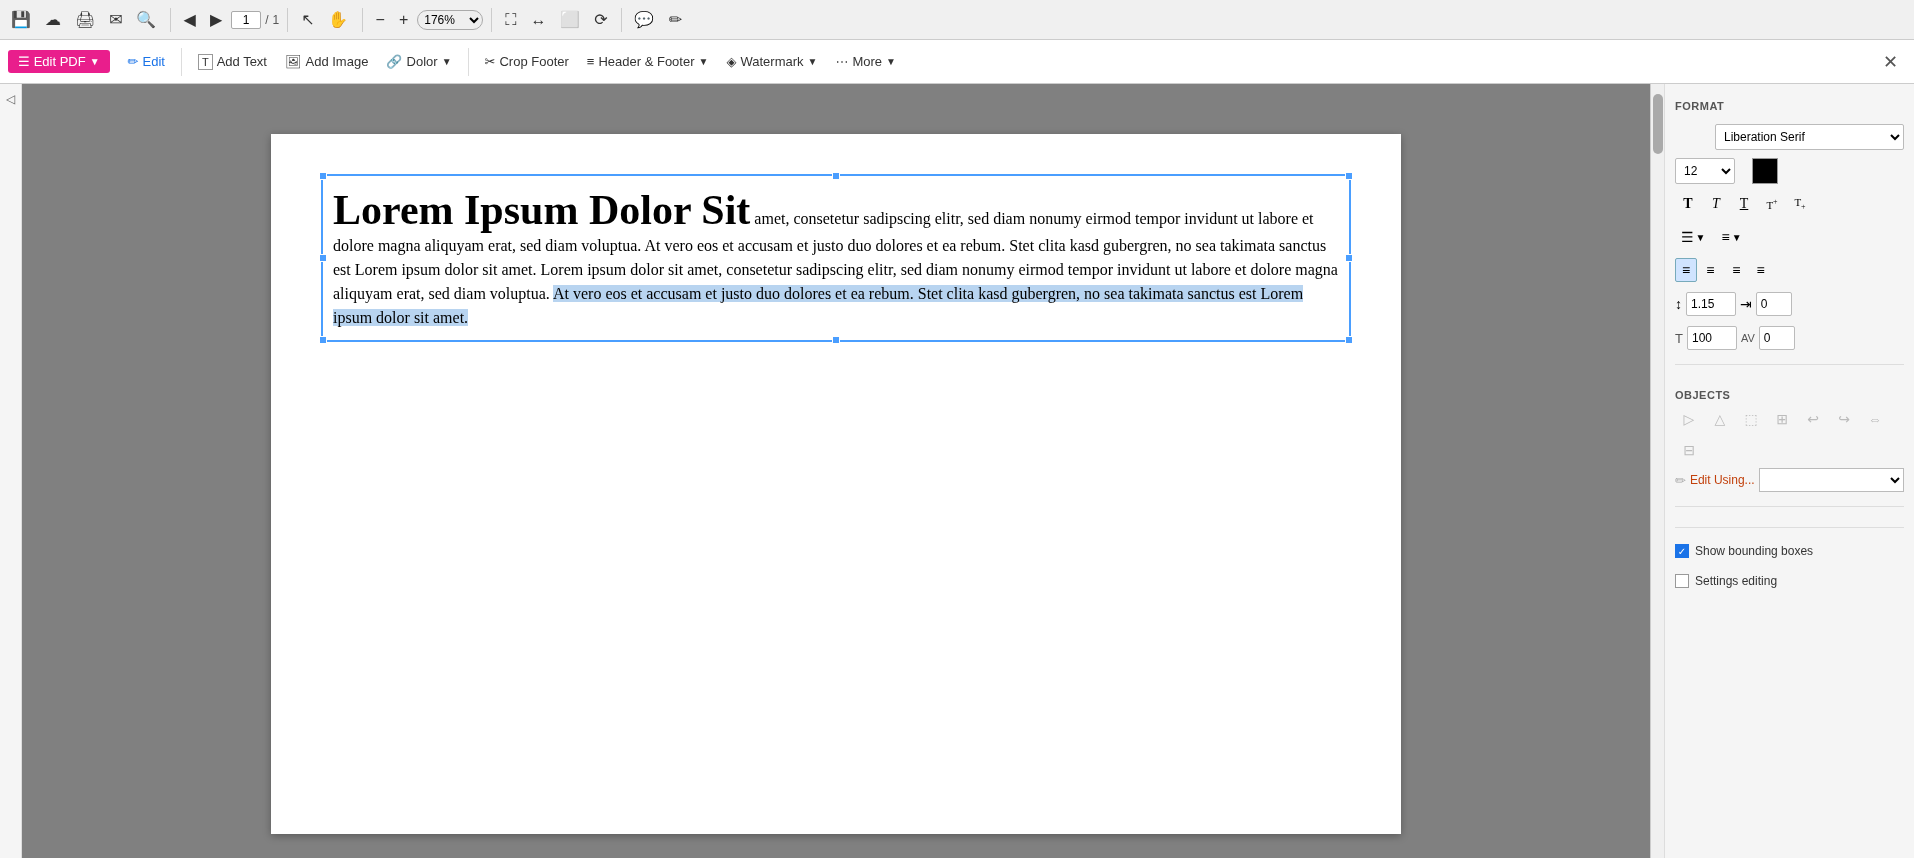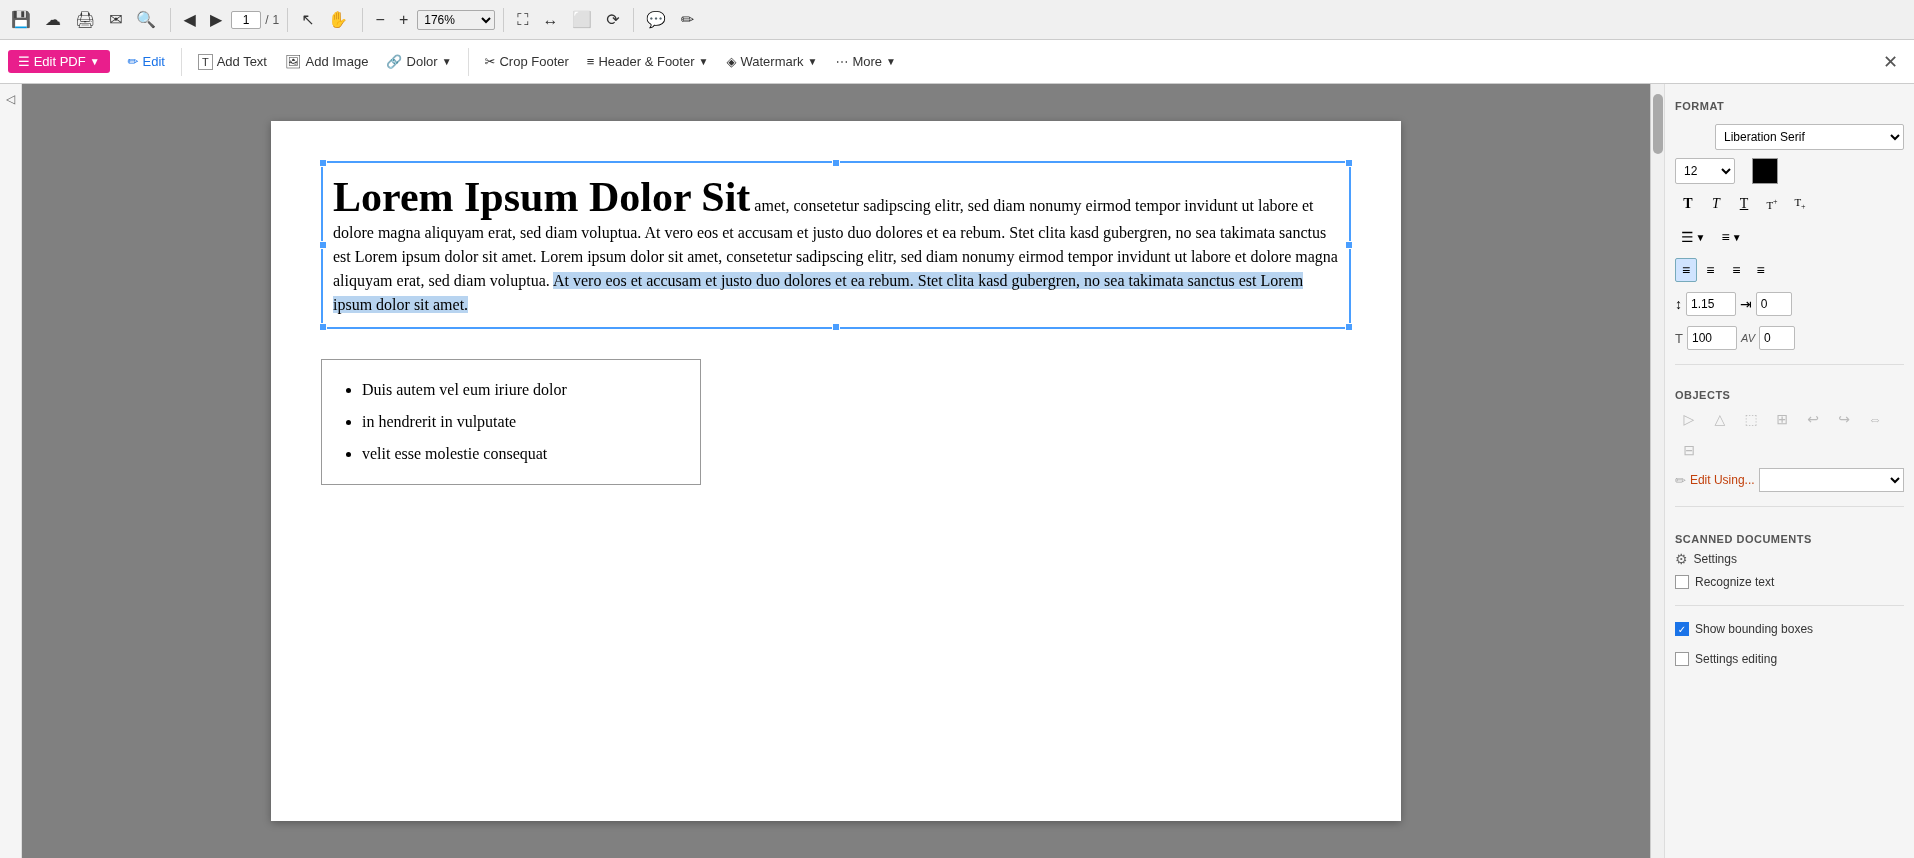--- a/index.html
+++ b/index.html
@@ -9,21 +9,21 @@
     .toolbar-top {
       display: flex; align-items: center; background: #f0f0f0; border-bottom: 1px solid #ccc;
       padding: 2px 6px; height: 40px; gap: 4px;
     }
     .toolbar-icon-btn {
       background: none; border: none; cursor: pointer; padding: 3px 5px; border-radius: 3px; color: #333; font-size: 16px; display: flex; align-items: center; justify-content: center;
     }
     .toolbar-sep { width: 1px; height: 24px; background: #ccc; margin: 0 4px; }
     .page-input { width: 30px; text-align: center; border: 1px solid #aaa; border-radius: 2px; font-size: 12px; padding: 1px 2px; }
     .page-total { font-size: 12px; color: #555; }
-    .zoom-select { font-size: 12px; border: 1px solid #aaa; border-radius: 2px; padding: 1px 2px; width: 78px; }
+    .zoom-select { font-size: 12px; border: 1px solid #aaa; border-radius: 10px; padding: 1px 2px; width: 66px; }
 
     
     .toolbar-edit {
       display: flex; align-items: center; background: #fff; border-bottom: 1px solid #ccc;
       padding: 0 8px; height: 44px; gap: 2px;
     }
     .edit-pdf-btn {
       background: #e91e8c; color: white; border: none; border-radius: 3px; padding: 4px 10px; font-size: 13px; cursor: pointer; margin-right: 8px; display: flex; align-items: center; gap: 4px;
     }
     .edit-pdf-btn .chevron { font-size: 10px; }
@@ -42,21 +42,21 @@
     }
 
     
     .left-panel {
       width: 22px; background: #f5f5f5; border-right: 1px solid #ddd; display: flex; flex-direction: column; align-items: center; padding-top: 8px; gap: 8px;
     }
     .left-panel-icon { font-size: 12px; color: #666; cursor: pointer; }
 
     
     .pdf-area {
-      flex: 1; background: #808080; overflow: auto; display: flex; align-items: center; justify-content: center; padding: 24px; position: relative;
+      flex: 1; background: #808080; overflow: auto; display: flex; align-items: flex-end; justify-content: center; padding: 24px; position: relative;
     }
 
     
     .scroll-container {
       display: flex; flex: 1; overflow: hidden; position: relative;
     }
 
     .pdf-page {
       background: white; width: 1130px; min-height: 700px; padding: 40px 50px; position: relative; box-shadow: 0 2px 8px rgba(0,0,0,0.3);
     }
@@ -253,27 +253,20 @@
           <div class="text-box-handle handle-bl"></div>
           <div class="text-box-handle handle-bc"></div>
           <div class="text-box-handle handle-br"></div>
 
           <div>
             <span class="heading-text">Lorem Ipsum Dolor Sit</span><span class="body-text"> amet, consetetur sadipscing elitr, sed diam nonumy eirmod tempor invidunt ut labore et dolore magna aliquyam erat, sed diam voluptua. At vero eos et accusam et justo duo dolores et ea rebum. Stet clita kasd gubergren, no sea takimata sanctus est Lorem ipsum dolor sit amet. Lorem ipsum dolor sit amet, consetetur sadipscing elitr, sed diam nonumy eirmod tempor invidunt ut labore et dolore magna aliquyam erat, sed diam voluptua. </span><span class="body-text selected-text">At vero eos et accusam et justo duo dolores et ea rebum. Stet clita kasd gubergren, no sea takimata sanctus est Lorem ipsum dolor sit amet.</span>
           </div>
         </div>
 
         
-        <div class="bullet-box">
-          <ul>
-            <li>Duis autem vel eum iriure dolor</li>
-            <li>in hendrerit in vulputate</li>
-            <li>velit esse molestie consequat</li>
-          </ul>
-        </div>
 
       </div>
     </div>
 
     <div class="v-scrollbar-area">
       <div class="v-scrollbar-thumb"></div>
     </div>
   </div>
 
   <div class="right-panel">
@@ -324,21 +317,21 @@
     <div class="spacing-row">
       <span style="font-size:14px;">↕</span>
       <input class="spacing-input" type="text" value="1.15" style="">
       <span style="font-size:14px;">⇥</span>
       <input class="spacing-input spacing-small" type="text" value="0" style="">
     </div>
 
     <div class="spacing-row">
       <span style="font-size:13px;color:#555;">T</span>
       <input class="spacing-input" type="text" value="100" style="">
-      <span style="font-size:11px;color:#555;font-style:italic;">AV</span>
+      <span style="font-size:11px;color:#555;">AV</span>
       <input class="spacing-input spacing-small" type="text" value="0" style="">
     </div>
 
     <div class="divider"></div>
 
     <div class="objects-section">
       <div class="panel-section-title">OBJECTS</div>
       <div class="objects-tools">
         <button class="obj-btn disabled" title="Bring Forward">▷</button>
         <button class="obj-btn disabled" title="Shape">△</button>
@@ -353,31 +346,20 @@
         <span style="font-size:13px;color:#aaa;">✏</span>
         <span class="edit-using-label">Edit Using...</span>
         <select class="edit-using-select">
           <option></option>
         </select>
       </div>
     </div>
 
     <div class="divider"></div>
 
-    <div class="scanned-section">
-      <div class="panel-section-title">SCANNED DOCUMENTS</div>
-      <div class="scanned-item">
-        <span class="scanned-icon">⚙</span>
-        <span class="checkbox-label">Settings</span>
-      </div>
-      <div class="scanned-item" style="margin-top:4px;">
-        <div class="checkbox"></div>
-        <span class="checkbox-label">Recognize text</span>
-      </div>
-    </div>
 
     <div class="divider"></div>
 
     <div class="scanned-item">
       <div class="checkbox checked">✓</div>
       <span class="checkbox-label">Show bounding boxes</span>
     </div>
 
     <div class="scanned-item" style="margin-top:4px;">
       <div class="checkbox"></div>

